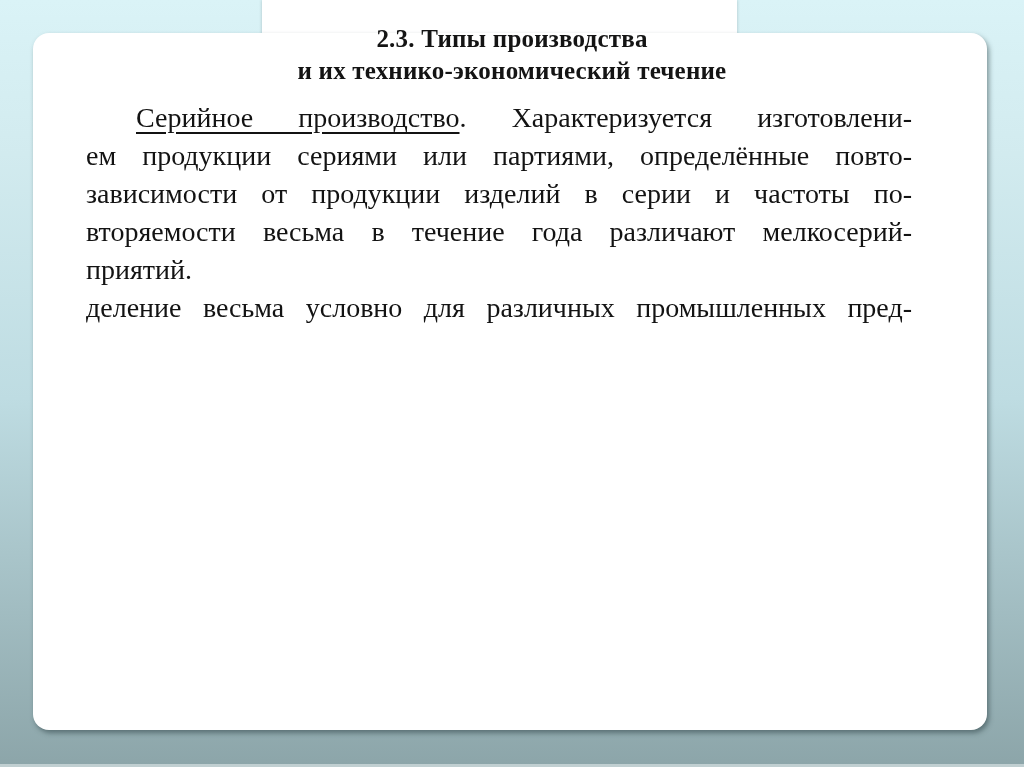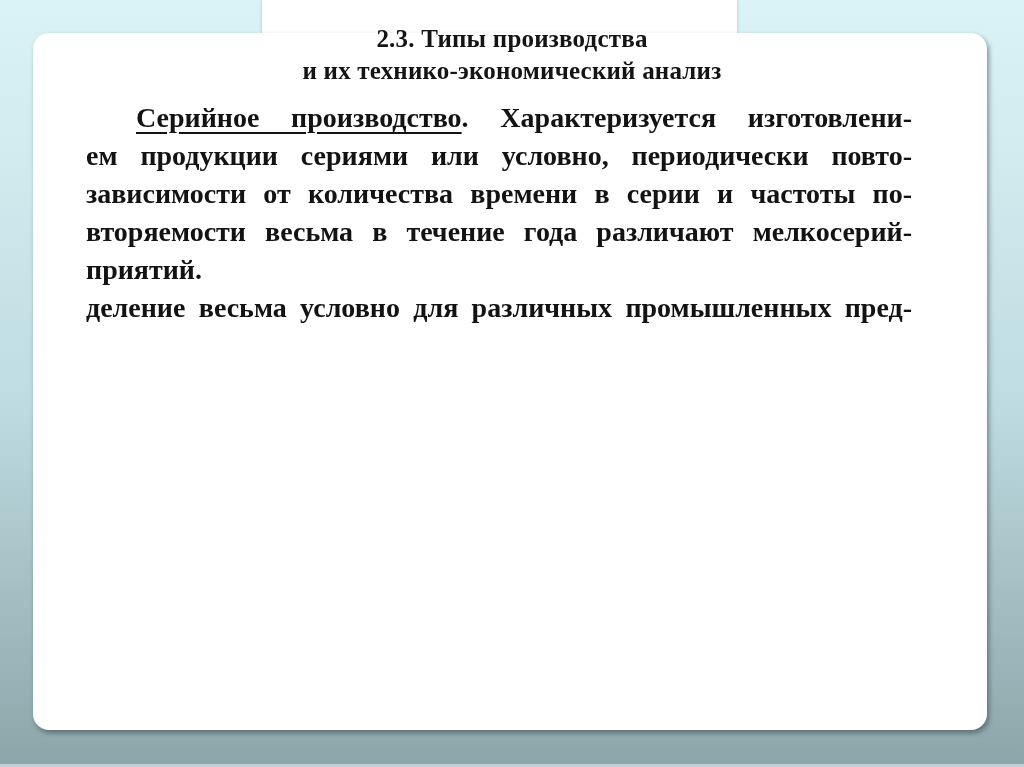--- a/index.html
+++ b/index.html
@@ -59,21 +59,21 @@
     line-height: 32px;
     color: #141414;
     z-index: 3;
     letter-spacing: 0.2px;
   }
   .body-text {
     position: absolute;
     left: 86px;
     top: 99px;
     width: 826px;
-    font-weight: bold;
+    font-weight: normal;
     font-size: 28px;
     line-height: 38px;
     color: #131313;
     z-index: 3;
   }
   .jline {
     text-align: justify;
     text-align-last: justify;
     white-space: nowrap;
   }
@@ -94,27 +94,27 @@
 <body>
 
 <div class="slide">
 
   <div class="title-band"></div>
 
   <div class="panel"></div>
 
   <div class="slide-title">
     <div>2.3. Типы производства</div>
-    <div>и их технико-экономический анализ</div>
+    <div>и их технико-экономический течение</div>
   </div>
 
   <div class="body-text">
     <div class="jline lead"><span class="lead-term">Серийное производство</span><span>. Характеризуется изготовлени-</span></div>
-    <div class="jline">ем продукции сериями или условно, периодически повто-</div>
-    <div class="jline">зависимости от количества времени в серии и частоты по-</div>
+    <div class="jline">ем продукции сериями или партиями, определённые повто-</div>
+    <div class="jline">зависимости от продукции изделий в серии и частоты по-</div>
     <div class="jline">вторяемости весьма в течение года различают мелкосерий-</div>
     <div class="jline last">приятий.</div>
     <div class="jline">деление весьма условно для различных промышленных пред-</div>
   </div>
 
   <div class="bottom-edge"></div>
 
 </div>
 
 </body></html>

